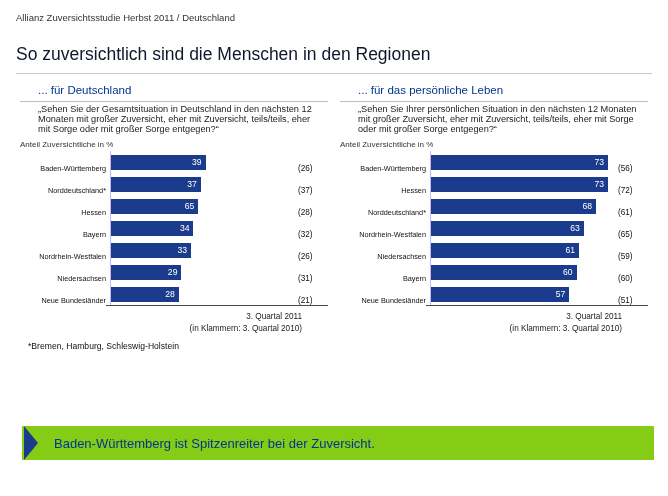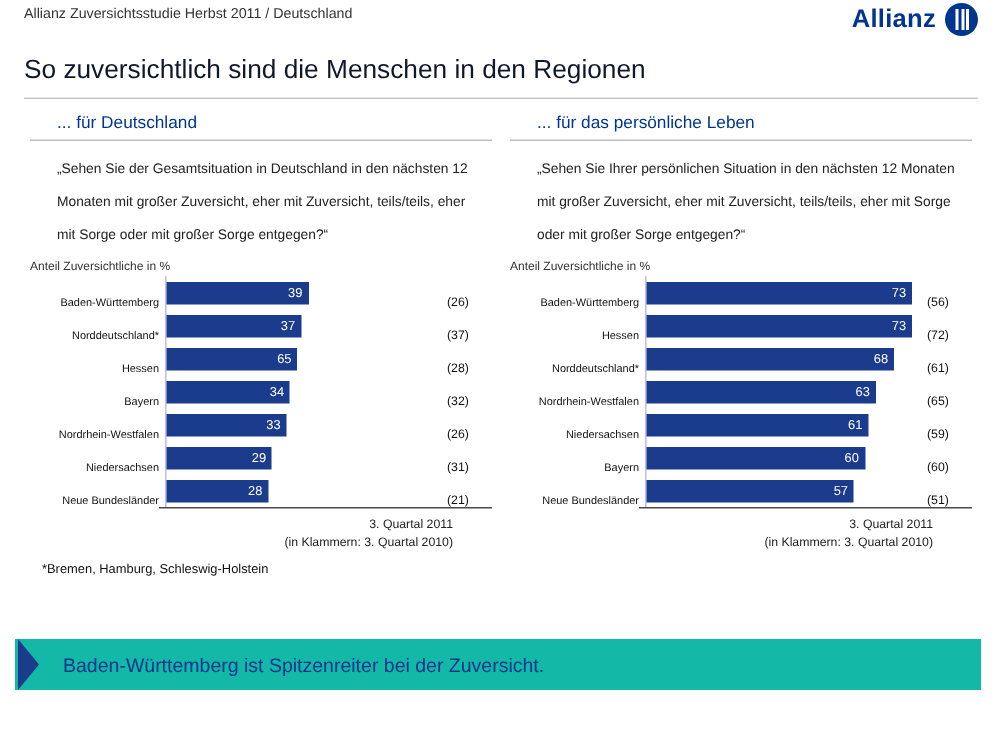--- a/index.html
+++ b/index.html
@@ -13,21 +13,21 @@
     font-family: "Liberation Sans", sans-serif;
     color: #1a1a1a;
     overflow: hidden;
     position: relative;
   }
   .slide {
     position: relative;
     width: 668px;
     height: 496px;
     box-sizing: border-box;
-    padding: 0 14px;
+    padding: 8px 14px;
   }
   
   .header {
     position: relative;
     height: 30px;
   }
   .header-title {
     position: absolute;
     left: 2px;
     top: 4px;
@@ -93,23 +93,23 @@
     color: #00368f;
     padding-left: 18px;
     font-weight: normal;
   }
   .col-rule {
     margin-top: 5px;
     border-top: 1.5px solid #bfbfbf;
   }
   .question {
     font-size: 9.2px;
-    line-height: 22px;
+    line-height: 10px;
     color: #222222;
-    margin-top: 7px;
+    margin-top: 2px;
     padding-left: 18px;
     padding-right: 4px;
   }
 
   .axis-label {
     font-size: 8px;
     color: #333333;
     margin-top: 6px;
     padding-right: 44px;
   }
@@ -178,25 +178,25 @@
   .footnote {
     font-size: 8.6px;
     color: #111111;
     margin-top: 6px;
     padding-left: 8px;
   }
 
   
   .banner {
     position: absolute;
-    left: 10px;
+    left: 22px;
     right: 14px;
     bottom: 36px;
     height: 34px;
-    background: #14b8a6;
+    background: #84cc16;
     display: flex;
     align-items: center;
     text-align: right;
   }
   .banner-arrow {
     width: 0;
     height: 0;
     border-top: 17px solid transparent;
     border-bottom: 17px solid transparent;
     border-left: 14px solid #1b3c8c;
@@ -209,28 +209,20 @@
     padding-left: 16px;
   }
 </style>
 </head>
 <body>
 
 <div class="slide">
 
   <div class="header">
     <div class="header-title">Allianz Zuversichtsstudie Herbst 2011 / Deutschland</div>
-    <div class="logo">
-      <span class="logo-text">Allianz</span>
-      <span class="logo-mark">
-          <i></i>
-          <i></i>
-          <i></i>
-        </span>
-    </div>
   </div>
 
   <div class="slide-title">So zuversichtlich sind die Menschen in den Regionen</div>
   <div class="title-rule"></div>
 
   <div class="columns">
 
     <div class="col">
       <div class="col-head">... für Deutschland</div>
       <div class="col-rule"></div>

